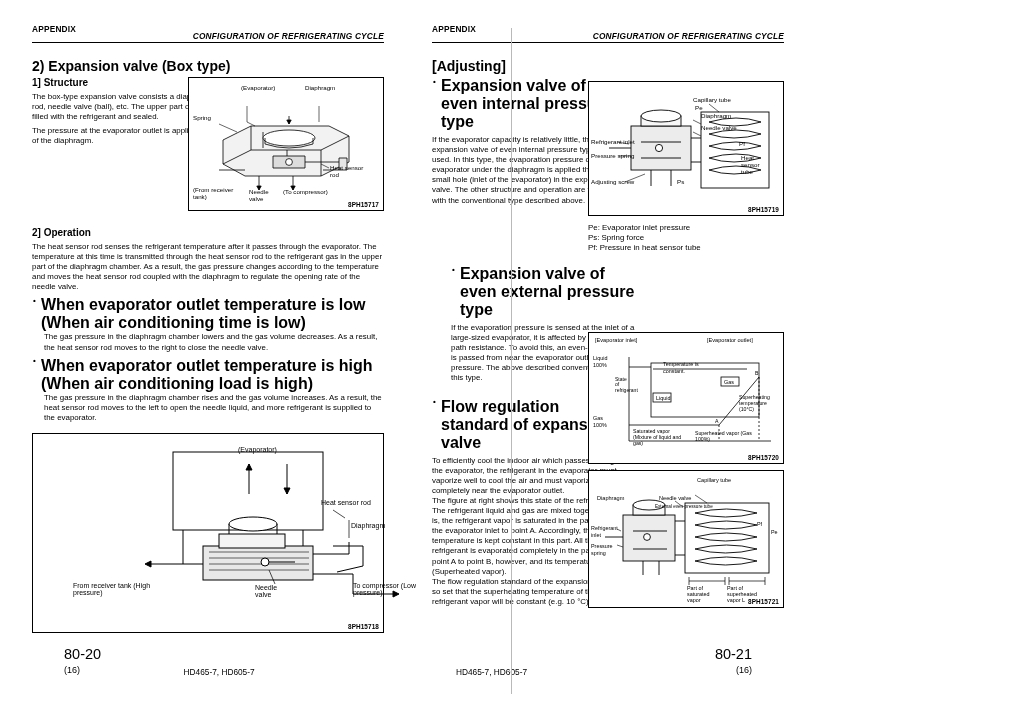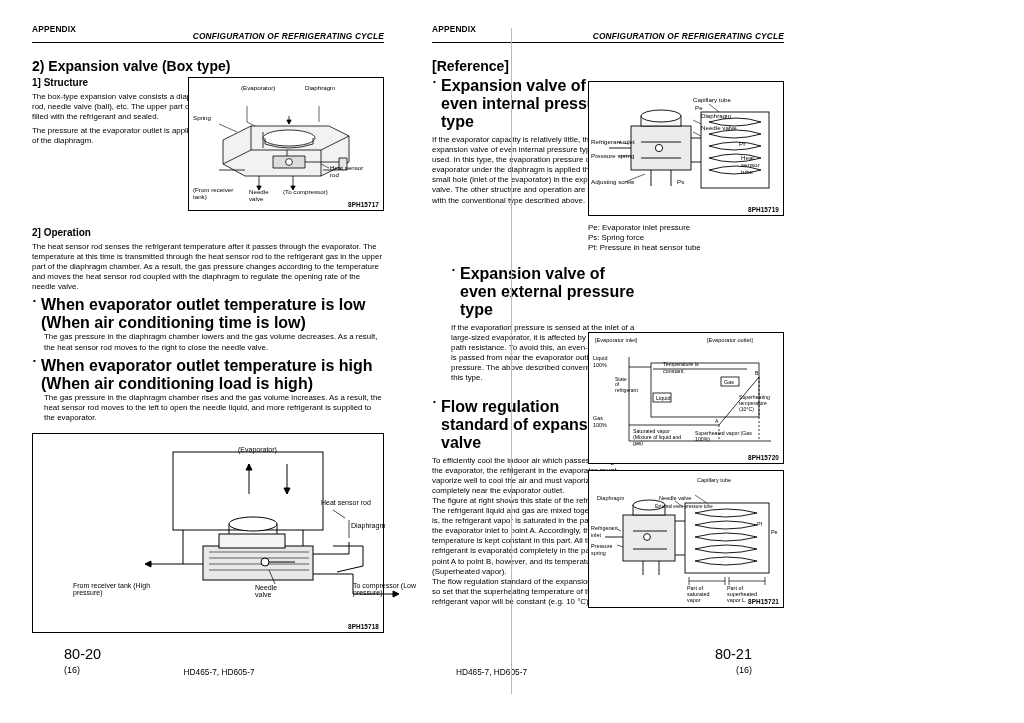--- a/index.html
+++ b/index.html
@@ -340,21 +340,21 @@
 
   <div class="page right">
     <div class="page-inner">
       <div class="hdr">
         <span class="left">APPENDIX</span>
         <span class="right">CONFIGURATION OF REFRIGERATING CYCLE</span>
       </div>
 
       <div class="body">
 
-        <div class="sec-title" style="margin-top:8px">[Reference]</div>
+        <div class="sec-title" style="margin-top:8px">[Adjusting]</div>
 
         <div class="rtoprow">
           <div class="rtoptext">
             <div class="bullet bold">Expansion valve of even internal pressure type</div>
             <p class="mt4">If the evaporator capacity is relatively little, this expansion valve of even internal pressure type is used. In this type, the evaporation pressure of the evaporator under the diaphragm is applied through the small hole (inlet of the evaporator) in the expansion valve. The other structure and operation are the same with the conventional type described above.</p>
           </div>
 
           <div class="figbox rtopfig">
             <svg width="194" height="133" viewBox="0 0 194 133">
               <g fill="none" stroke="#000" stroke-width="0.9">

